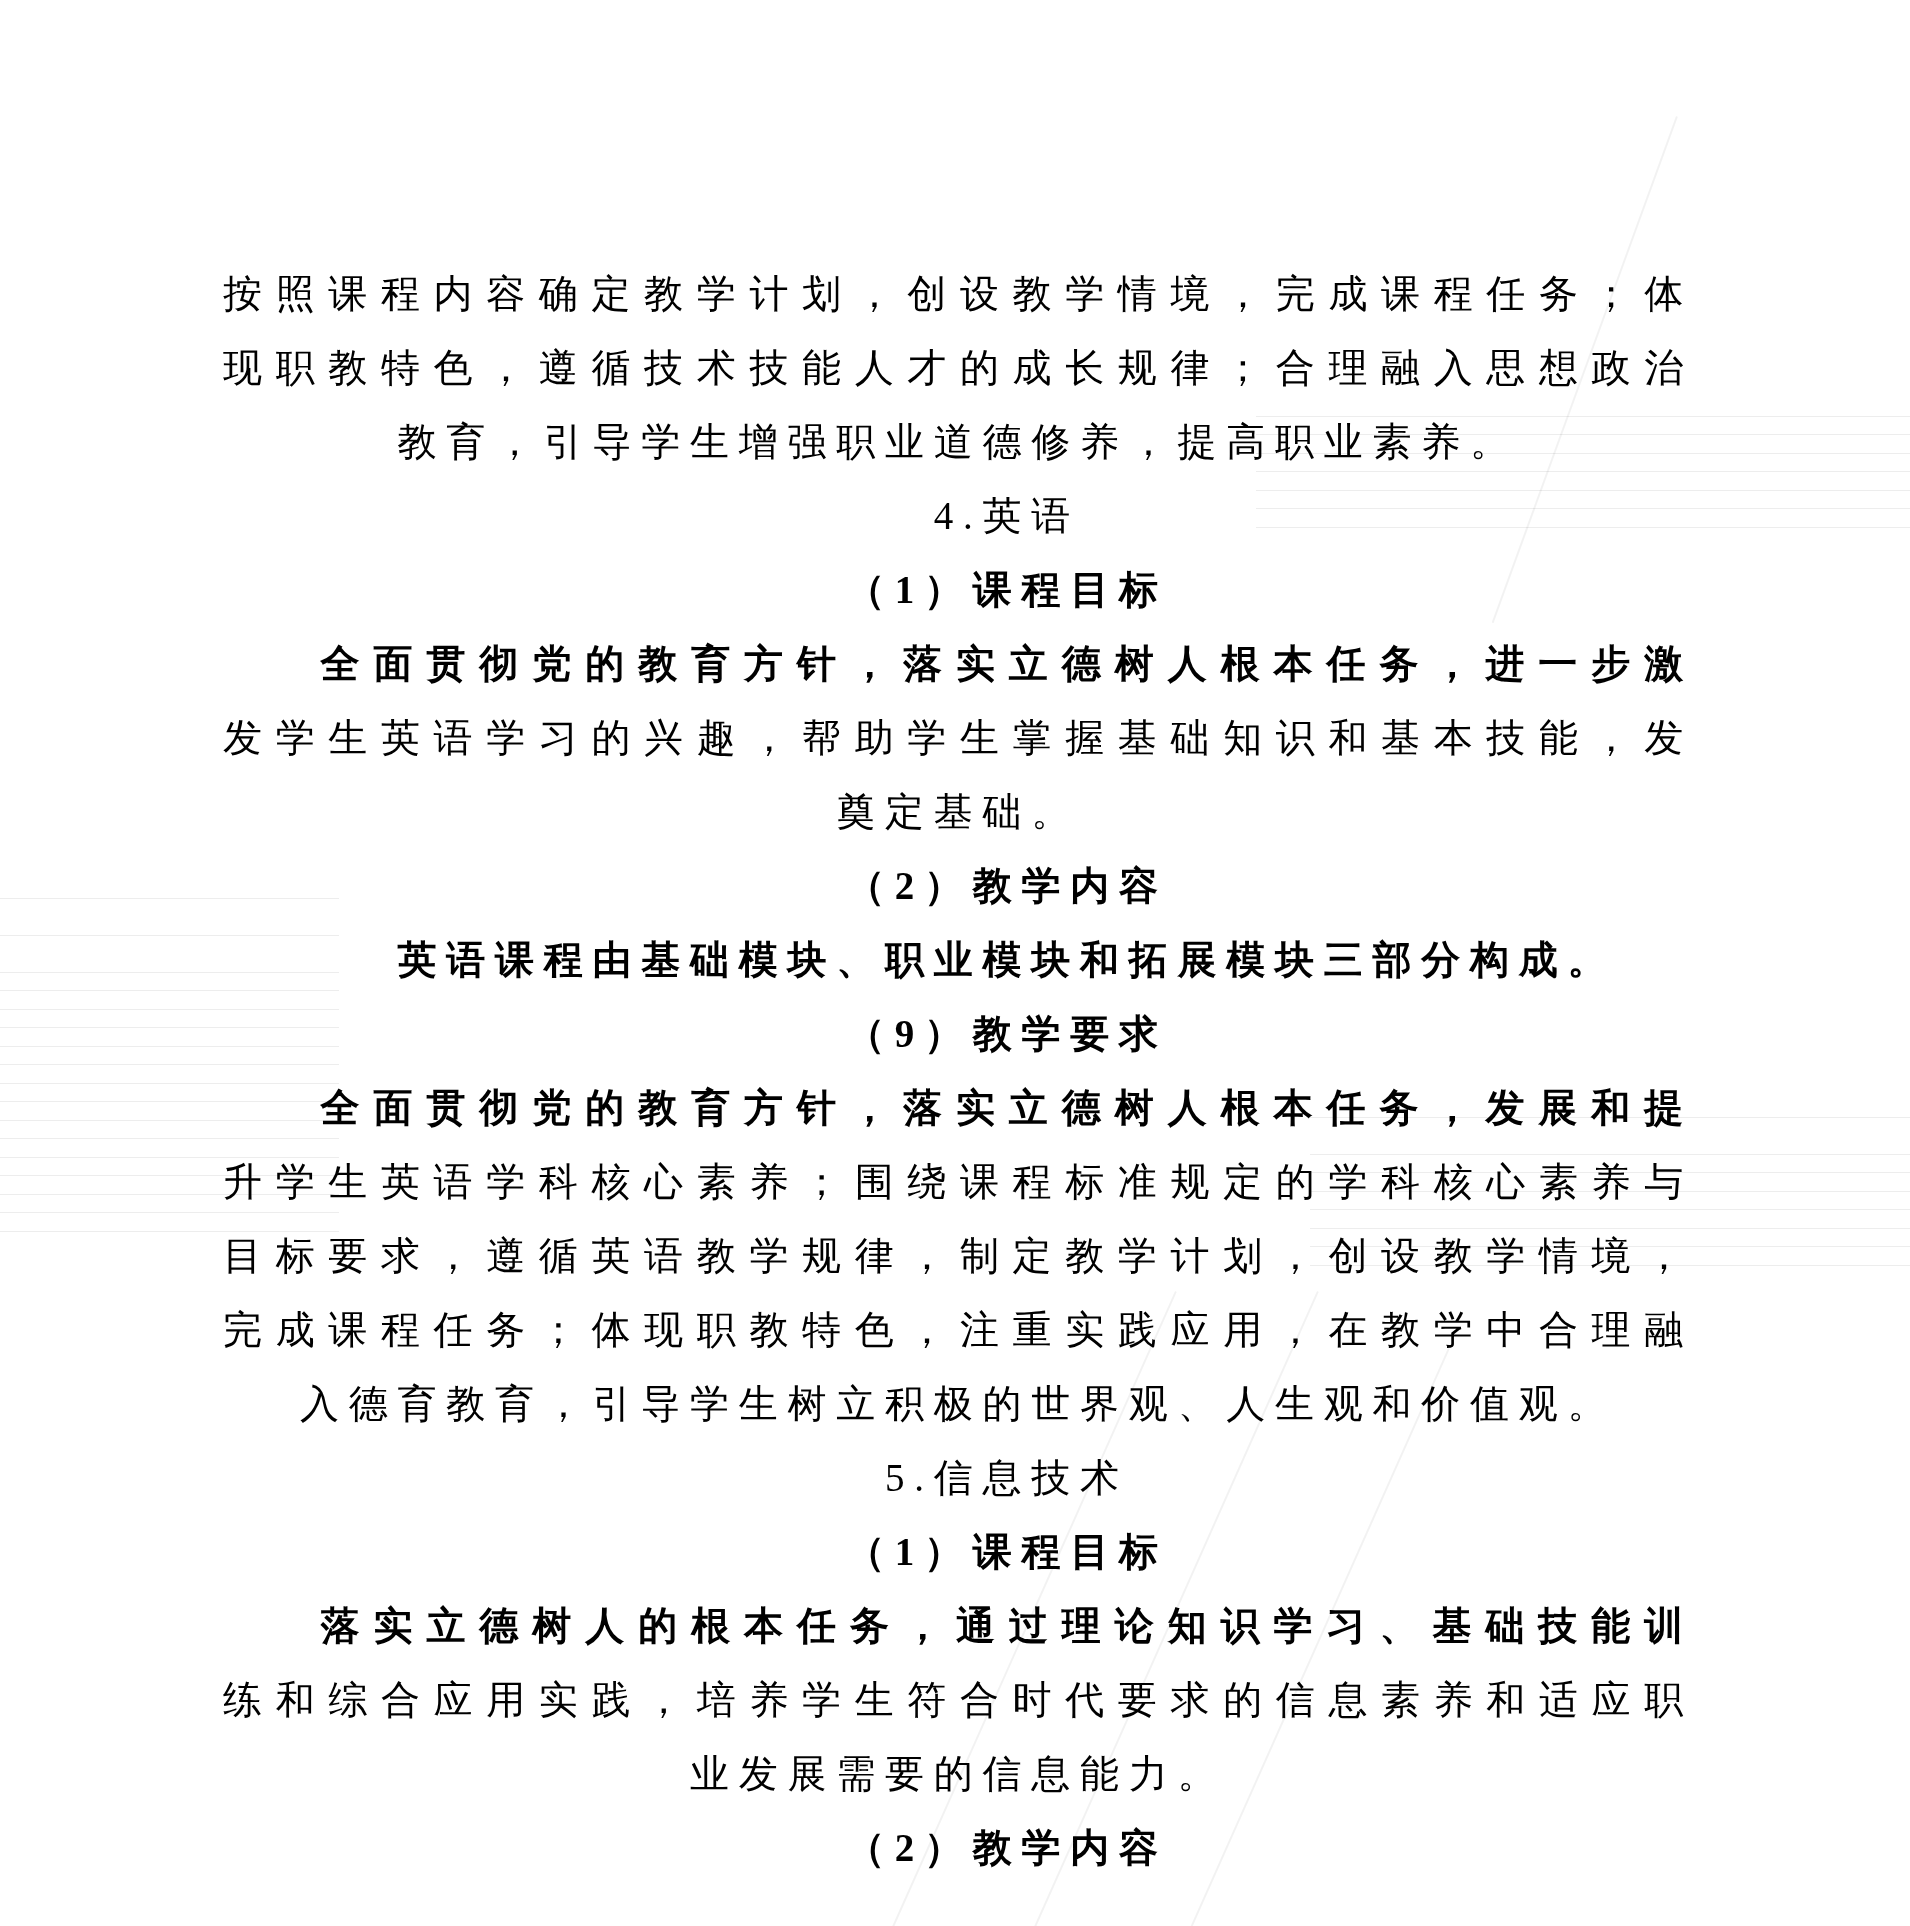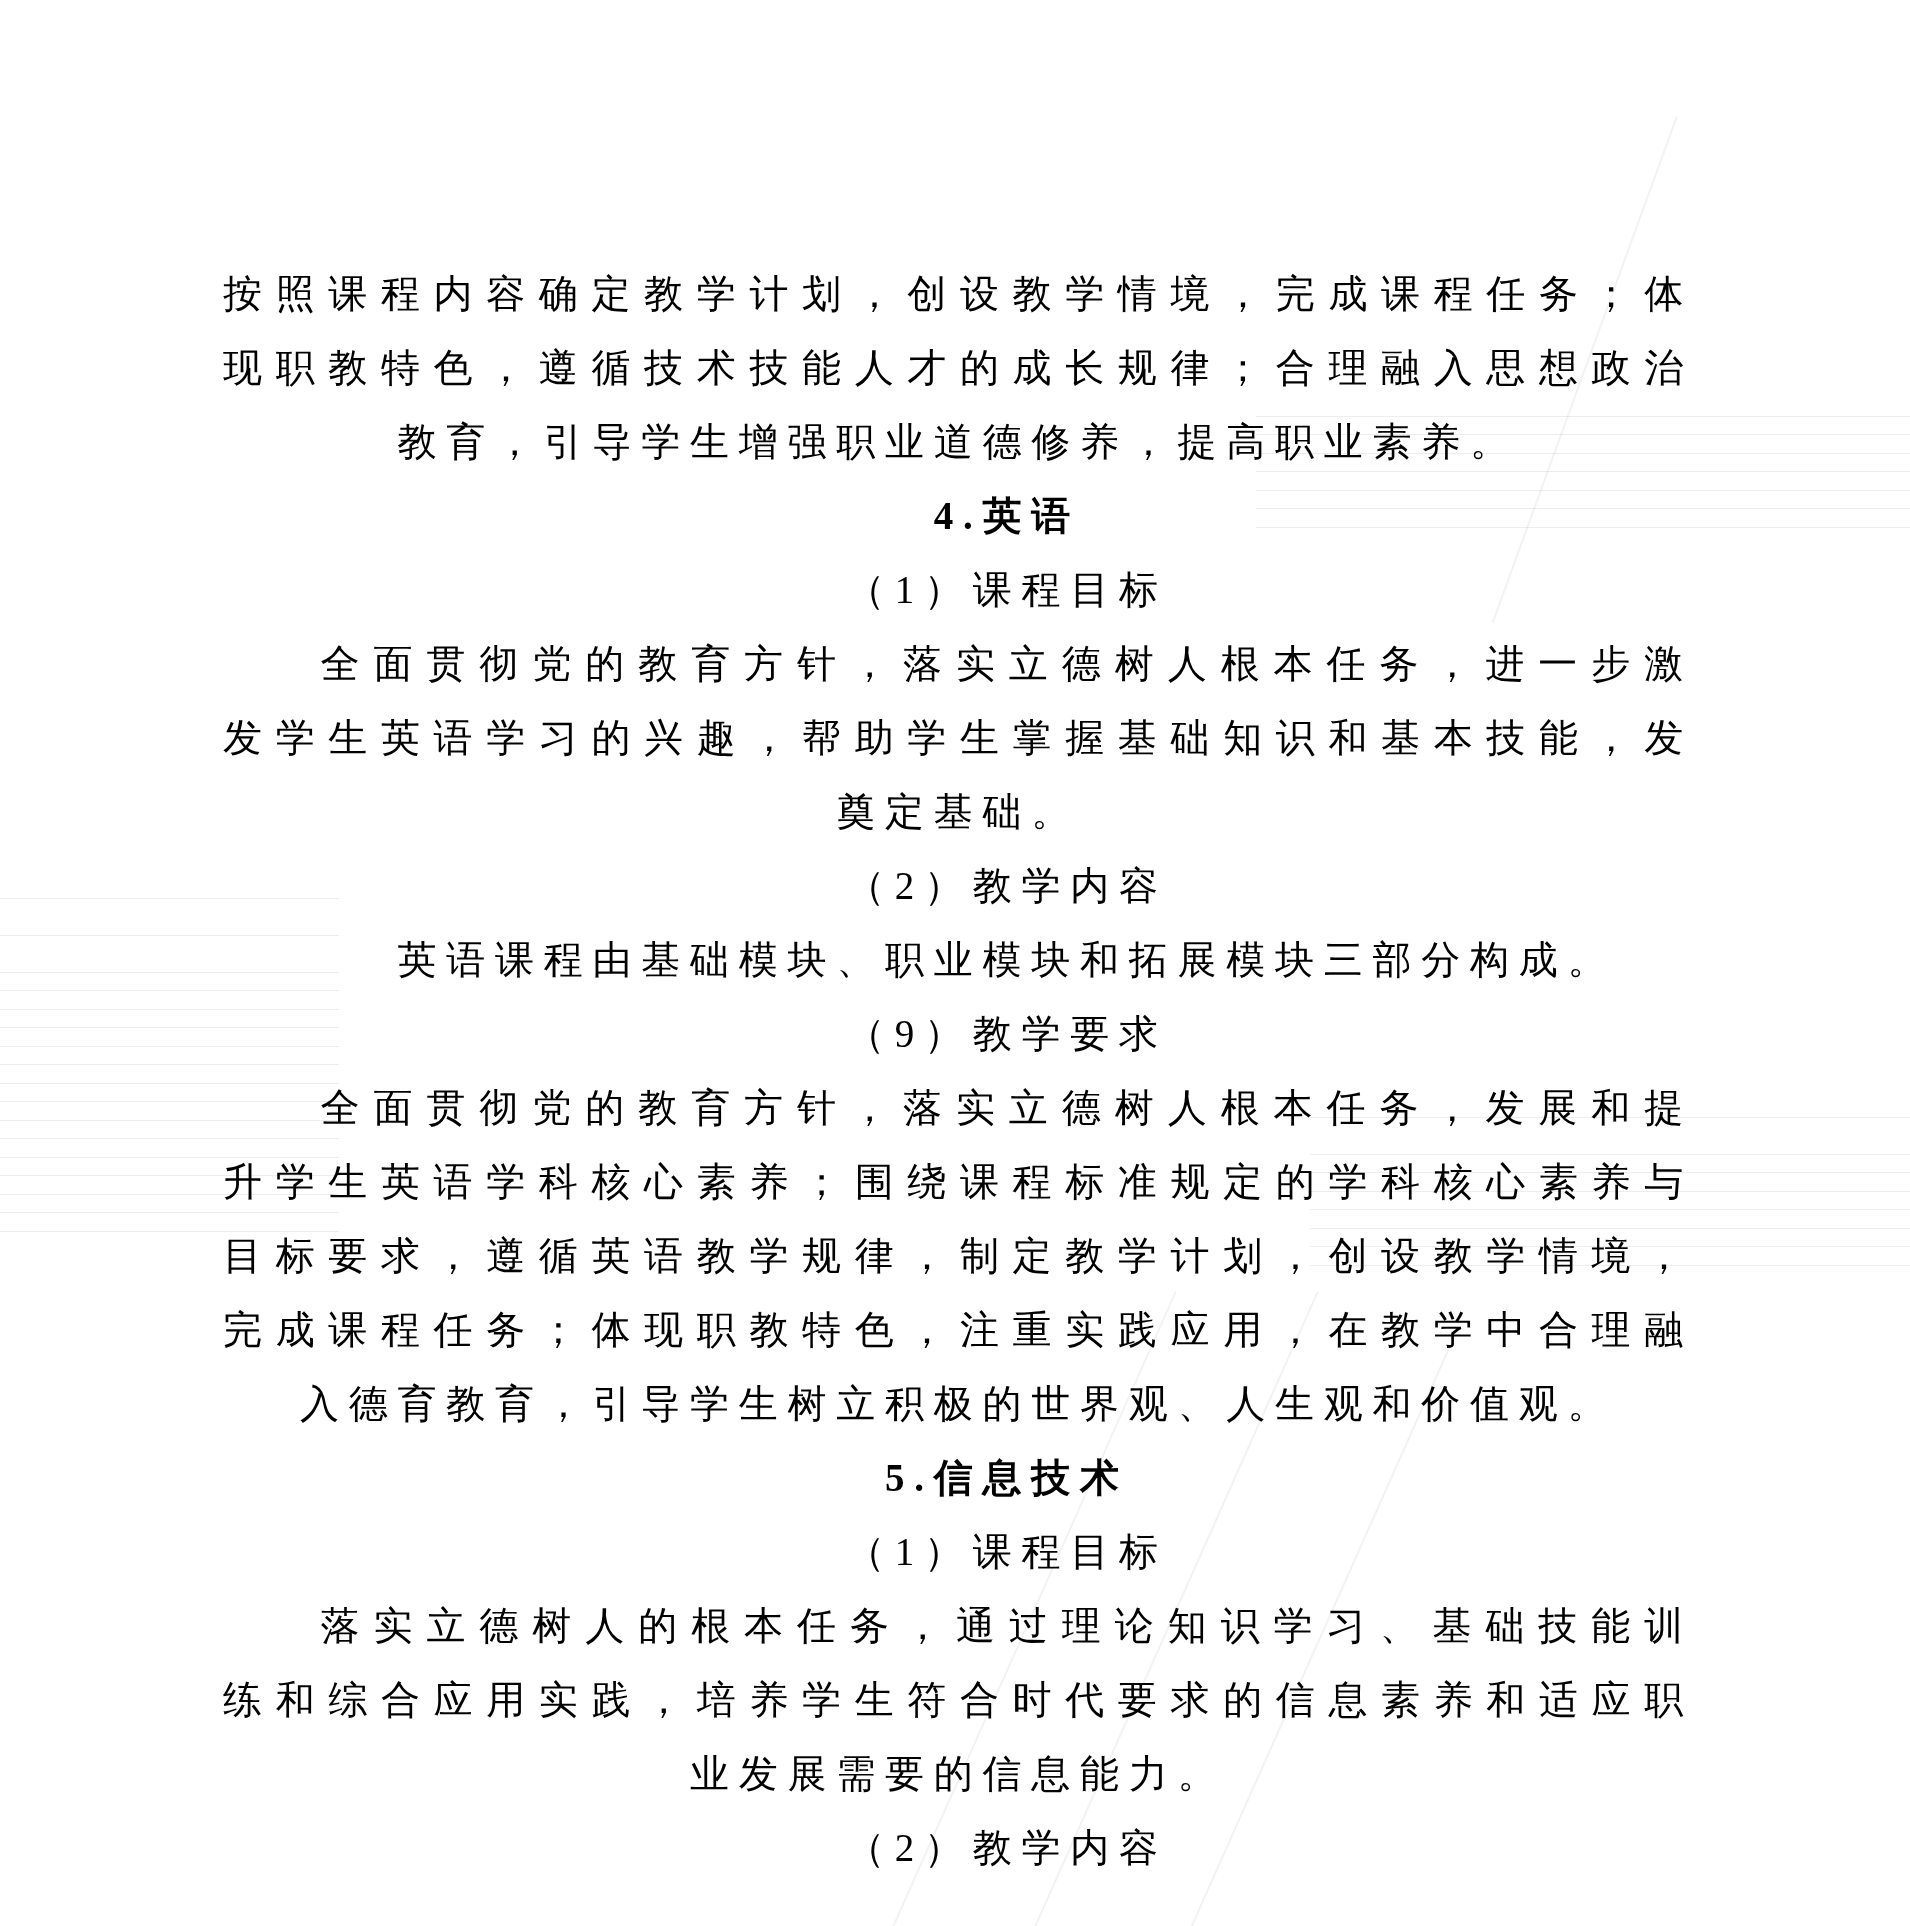--- a/index.html
+++ b/index.html
@@ -30,23 +30,24 @@
     white-space: nowrap;
     text-align: center;
   }
   .line.just {
     white-space: normal;
     text-align: justify;
     text-align-last: justify;
   }
   .line.indent {
     text-indent: 2.5em;
+    font-weight: bold;
   }
   .line.heading {
-    font-weight: bold;
+    font-weight: normal;
   }
   
   .noise {
     position: absolute;
     pointer-events: none;
   }
   .hdots {
     background-image: repeating-linear-gradient(
       to bottom,
       rgba(0,0,0,0.07) 0 0.8px,

